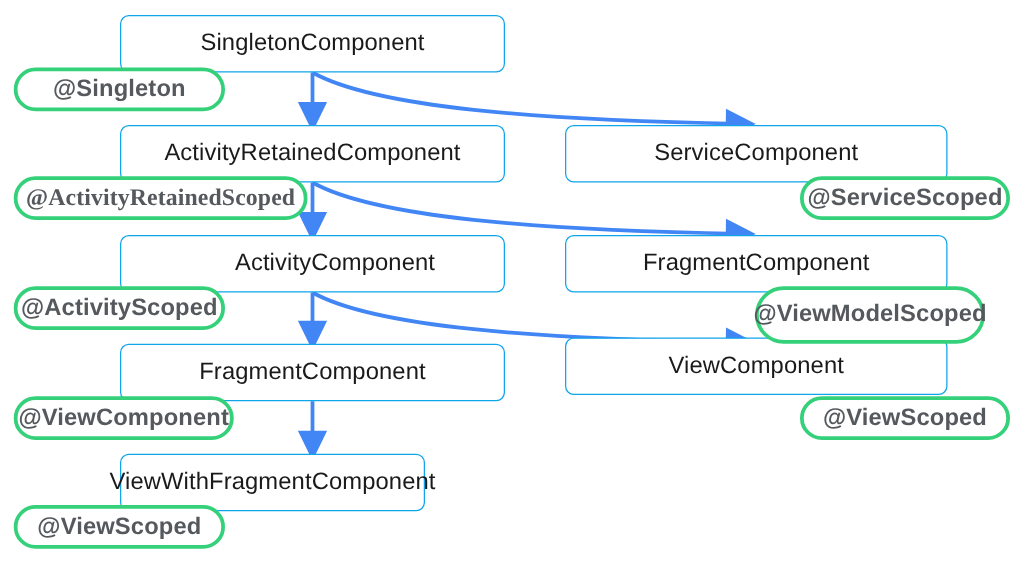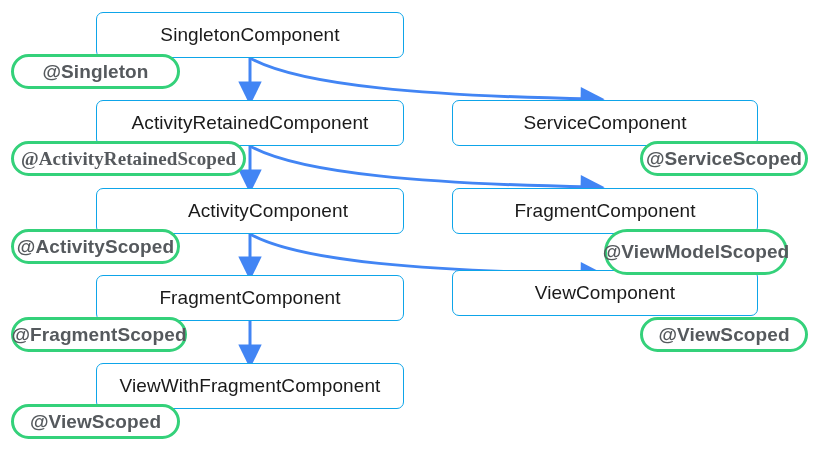--- a/index.html
+++ b/index.html
@@ -92,31 +92,31 @@
   <div class="node" style="left:96px;  top:100px; width:308px; height:46px;">ActivityRetainedComponent</div>
 
   <div class="node" style="left:96px;  top:188px; width:308px; height:46px;padding-left:36px;">ActivityComponent</div>
 
   <div class="node" style="left:452px; top:188px; width:306px; height:46px;">FragmentComponent</div>
 
   <div class="node" style="left:96px;  top:275px; width:308px; height:46px;">FragmentComponent</div>
 
   <div class="node" style="left:452px; top:270px; width:306px; height:46px;">ViewComponent</div>
 
-  <div class="node" style="left:96px;  top:363px; width:308px; height:46px;">ViewWithFragmentComponent</div>
+  <div class="node" style="left:96px;  top:363px; width:244px; height:46px;">ViewWithFragmentComponent</div>
 
   <div class="pill" style="left:11px;  top:54px;  width:169px; height:35px;">@Singleton</div>
 
   <div class="pill" style="left:11px;  top:141px; width:235px; height:35px;font-family:Liberation Serif, serif;">@ActivityRetainedScoped</div>
 
   <div class="pill" style="left:640px; top:141px; width:168px; height:35px;">@ServiceScoped</div>
 
   <div class="pill" style="left:11px;  top:229px; width:169px; height:35px;">@ActivityScoped</div>
 
   <div class="pill" style="left:604px; top:229px; width:184px; height:46px;">@ViewModelScoped</div>
 
-  <div class="pill" style="left:11px;  top:317px; width:176px; height:35px;">@FragmentScoped</div>
+  <div class="pill" style="left:11px;  top:317px; width:176px; height:35px;">@ViewComponent</div>
 
   <div class="pill" style="left:640px; top:317px; width:168px; height:35px;">@ViewScoped</div>
 
   <div class="pill" style="left:11px;  top:404px; width:169px; height:35px;">@ViewScoped</div>
 
 </div>
 
 </body></html>

